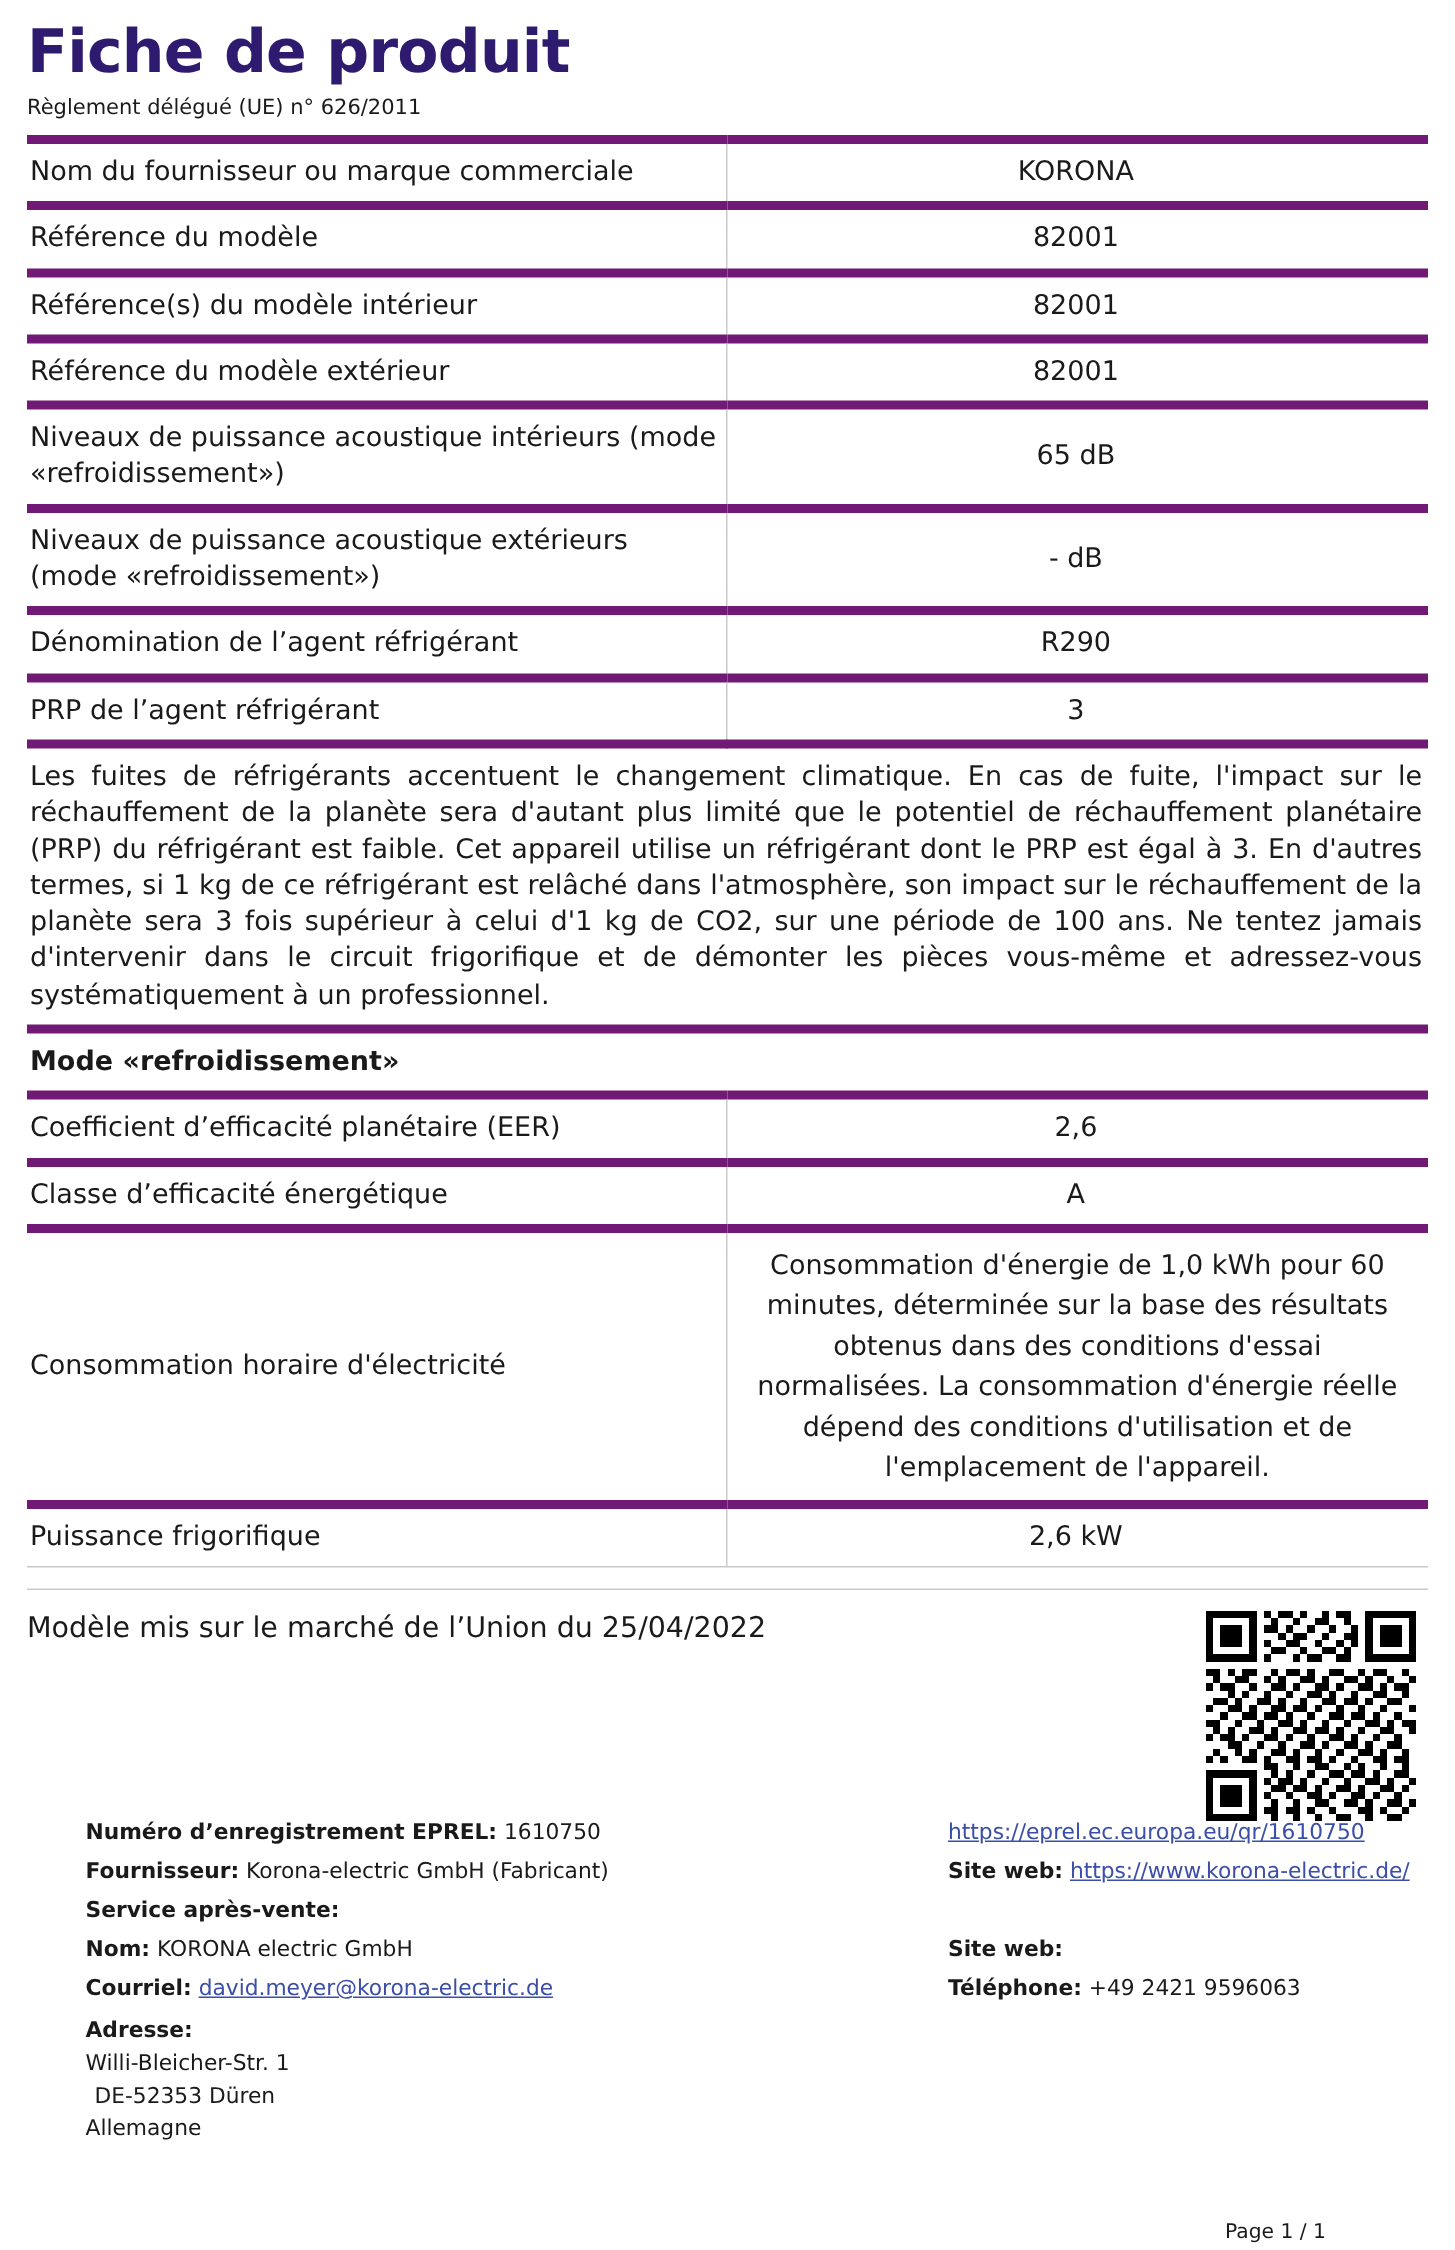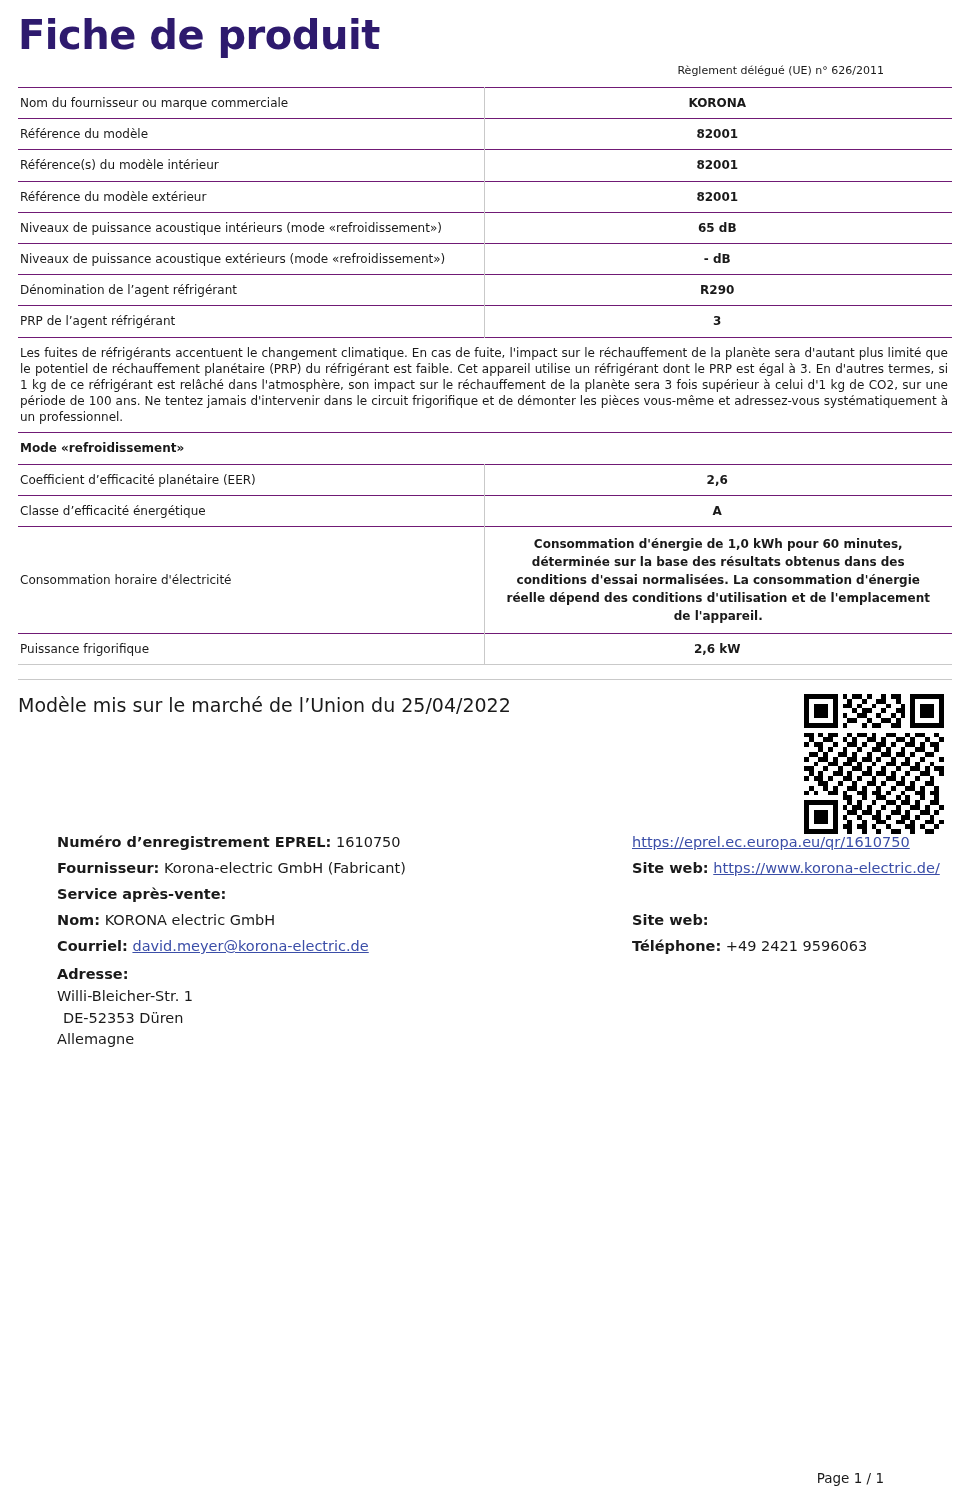--- a/index.html
+++ b/index.html
@@ -21,40 +21,39 @@
   }
   .title {
     font-size: 40px;
     font-weight: bold;
     color: #2e1a6e;
     letter-spacing: -0.5px;
     margin: 2px 0 8px 0;
     line-height: 1.05;
   }
   .subtitle {
-    font-size: 11px;
+    font-size: 14px;
     color: #1a1a1a;
     margin: 0 0 10px 0;
-    text-align: right;
   }
   table.spec {
     width: 934px;
     border-collapse: collapse;
     table-layout: fixed;
   }
   table.spec td {
-    border-top: 1px solid #701a75;
+    border-top: 6px solid #701a75;
     padding: 7px 4px 7px 2px;
     vertical-align: middle;
-    font-size: 12px;
+    font-size: 18px;
     line-height: 1.35;
   }
   table.spec tr:last-child td { border-bottom: 1px solid #c9c9c9; }
   td.label { width: 466px; text-align: left; border-right: 1px solid #c9c9c9; padding-left: 2px; }
-  td.value { width: 468px; text-align: center; font-weight: bold; }
+  td.value { width: 468px; text-align: center; font-weight: normal; }
   td.full {
     border-right: none;
     text-align: justify;
     padding: 8px 2px 10px 2px;
     line-height: 1.45;
     font-size: 14px;
   }
   td.section {
     font-weight: bold;
     border-right: none;
@@ -97,21 +96,21 @@
   b.lbl { font-weight: bold; }
   a.link {
     color: #3b4ea8;
     text-decoration: underline;
   }
   .addr { font-size: 14.5px; line-height: 1.5; }
   .addr .ind { padding-left: 6px; }
   .pagenum {
     position: absolute;
     right: 18px;
-    bottom: 14px;
+    bottom: 4px;
     font-size: 13.5px;
     color: #1a1a1a;
     text-align: right;
   }
   .qr svg { display: block; }
 </style>
 </head>
 <body>
 
 <div class="page">

